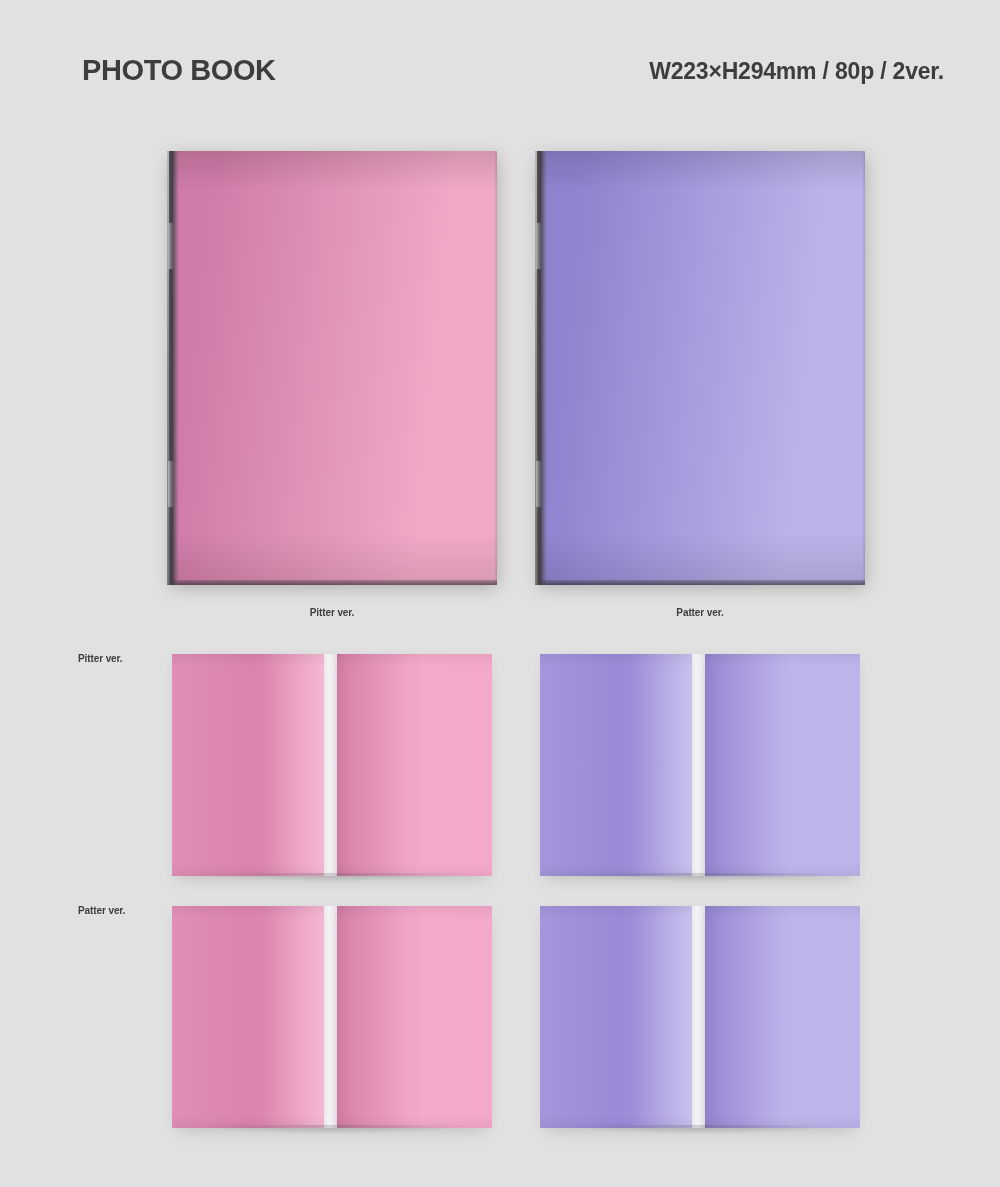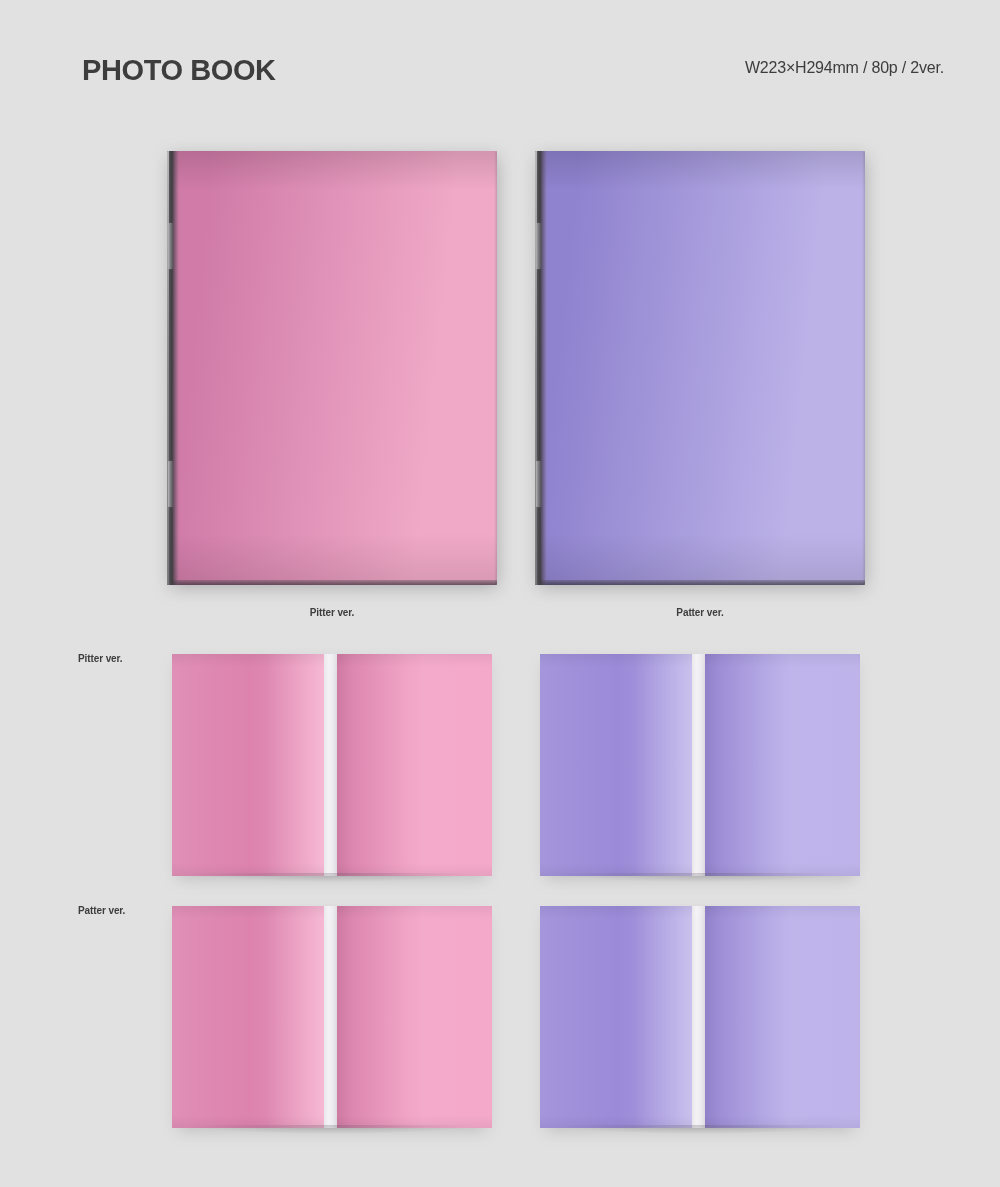--- a/index.html
+++ b/index.html
@@ -31,22 +31,22 @@
     font-weight: 800;
     letter-spacing: -0.4px;
     color: #404040;
     line-height: 1;
     white-space: nowrap;
   }
   .spec-text {
     position: absolute;
     right: 56px;
     top: 60px;
-    font-size: 16px;
-    font-weight: 400;
+    font-size: 23px;
+    font-weight: 700;
     letter-spacing: -0.2px;
     color: #3d3d3d;
     line-height: 1;
     white-space: nowrap;
   }
 
   
   .caption {
     position: absolute;
     font-size: 10px;

